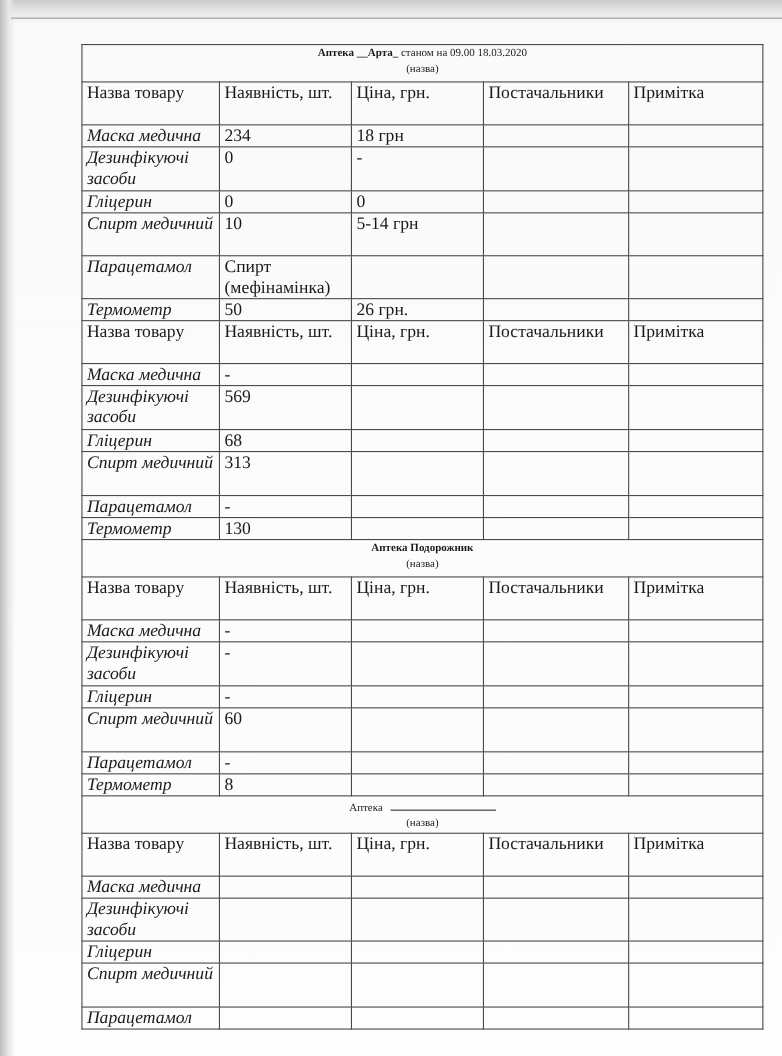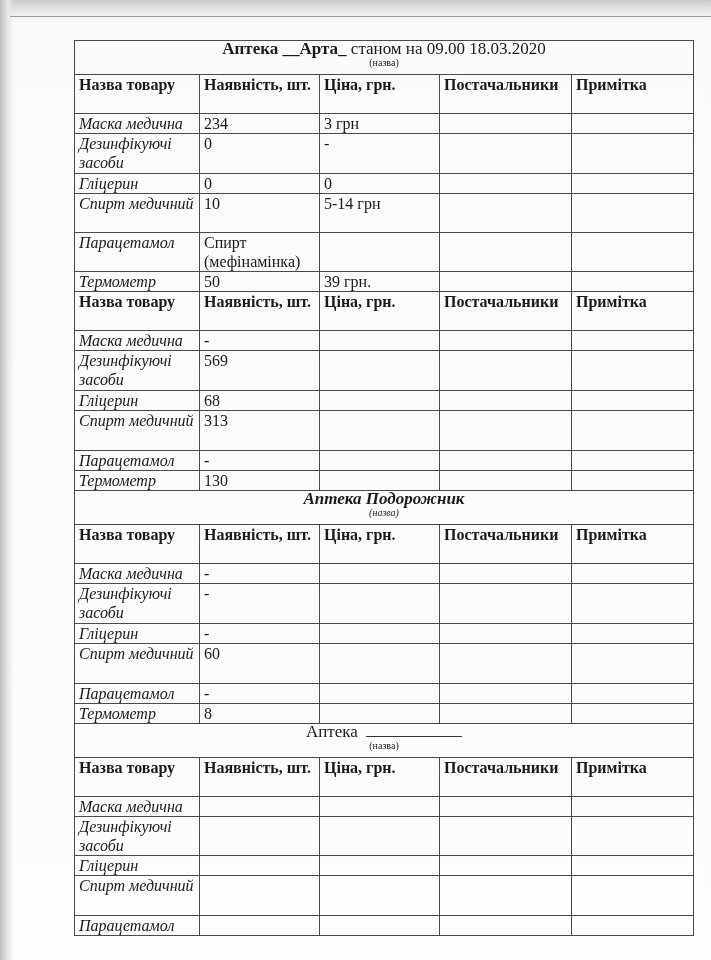--- a/index.html
+++ b/index.html
@@ -18,24 +18,24 @@
   }
   table.sheet {
     position: absolute; left: 74px; top: 40px; width: 619px;
     border-collapse: collapse; table-layout: fixed;
   }
   table.sheet td {
     border: 1px solid #4a4a4a; padding: 0 4px; vertical-align: top;
     font-size: 16px; line-height: 19px; overflow: hidden;
   }
   td.title-cell { text-align: center; padding: 2px 4px 0 4px; }
-  .title-line { font-size: 17px; line-height: 16px; }
+  .title-line { font-size: 10px; line-height: 16px; }
   .title-line b { font-weight: bold; }
   .sub-line { font-size: 10px; line-height: 12px; }
-  td.hdr { font-weight: bold; font-size: 15.5px; line-height: 20px; padding-top: 1px; }
+  td.hdr { font-weight: normal; font-size: 15.5px; line-height: 20px; padding-top: 1px; }
   td.val { font-size: 13px; line-height: 15px; padding-top: 2px; }
   td.name { font-size: 16px; line-height: 19px; font-style: italic; }
   .blank-line { display: inline-block; width: 96px; border-bottom: 1px solid #333; height: 12px; vertical-align: baseline; margin-left: 4px; }
 </style>
 </head>
 <body>
 
 <div class="page-edge"></div>
 <div class="page-top"></div>
 
@@ -57,21 +57,21 @@
       <tr style="height: 39px;">
         <td class="hdr">Назва товару</td>
         <td class="hdr">Наявність, шт.</td>
         <td class="hdr">Ціна, грн.</td>
         <td class="hdr">Постачальники</td>
         <td class="hdr">Примітка</td>
       </tr>
       <tr style="height: 17px;">
         <td class="name">Маска медична</td>
         <td class="val">234</td>
-        <td class="val">3 грн</td>
+        <td class="val">18 грн</td>
         <td class="val"></td>
         <td class="val"></td>
       </tr>
       <tr style="height: 40px;">
         <td class="name">Дезинфікуючі засоби</td>
         <td class="val">0</td>
         <td class="val">-</td>
         <td class="val"></td>
         <td class="val"></td>
       </tr>
@@ -92,21 +92,21 @@
       <tr style="height: 36px;">
         <td class="name">Парацетамол</td>
         <td class="val">Спирт (мефінамінка)</td>
         <td class="val"></td>
         <td class="val"></td>
         <td class="val"></td>
       </tr>
       <tr style="height: 19px;">
         <td class="name">Термометр</td>
         <td class="val">50</td>
-        <td class="val">39 грн.</td>
+        <td class="val">26 грн.</td>
         <td class="val"></td>
         <td class="val"></td>
       </tr>
       <tr style="height: 39px;">
         <td class="hdr">Назва товару</td>
         <td class="hdr">Наявність, шт.</td>
         <td class="hdr">Ціна, грн.</td>
         <td class="hdr">Постачальники</td>
         <td class="hdr">Примітка</td>
       </tr>
@@ -145,21 +145,21 @@
         <td class="val"></td>
         <td class="val"></td>
       </tr>
       <tr style="height: 19px;">
         <td class="name">Термометр</td>
         <td class="val">130</td>
         <td class="val"></td>
         <td class="val"></td>
         <td class="val"></td>
       </tr>
-      <tr style="height: 34px; font-style: italic;">
+      <tr style="height: 34px;">
         <td colspan="5" class="title-cell">
           <div class="title-line"><b>Аптека Подорожник</b></div>
           <div class="sub-line">(назва)</div>
         </td>
       </tr>
       <tr style="height: 39px;">
         <td class="hdr">Назва товару</td>
         <td class="hdr">Наявність, шт.</td>
         <td class="hdr">Ціна, грн.</td>
         <td class="hdr">Постачальники</td>

